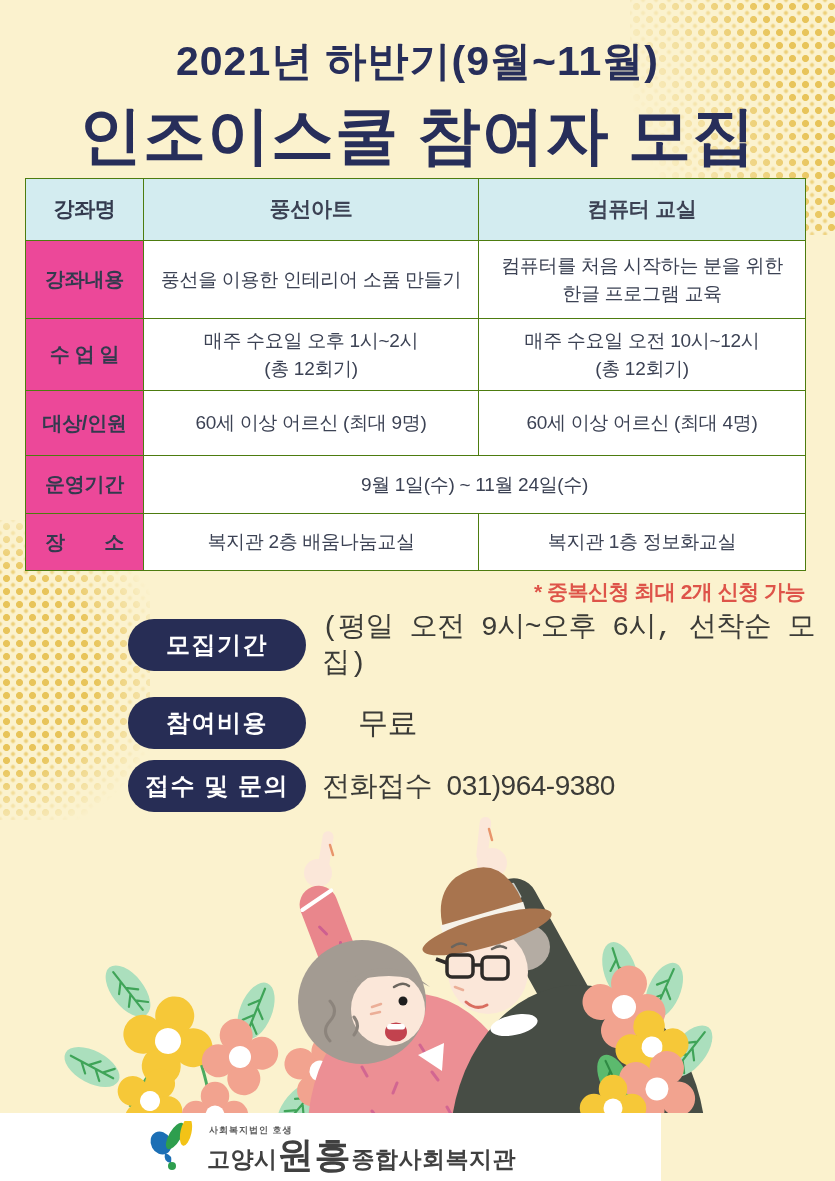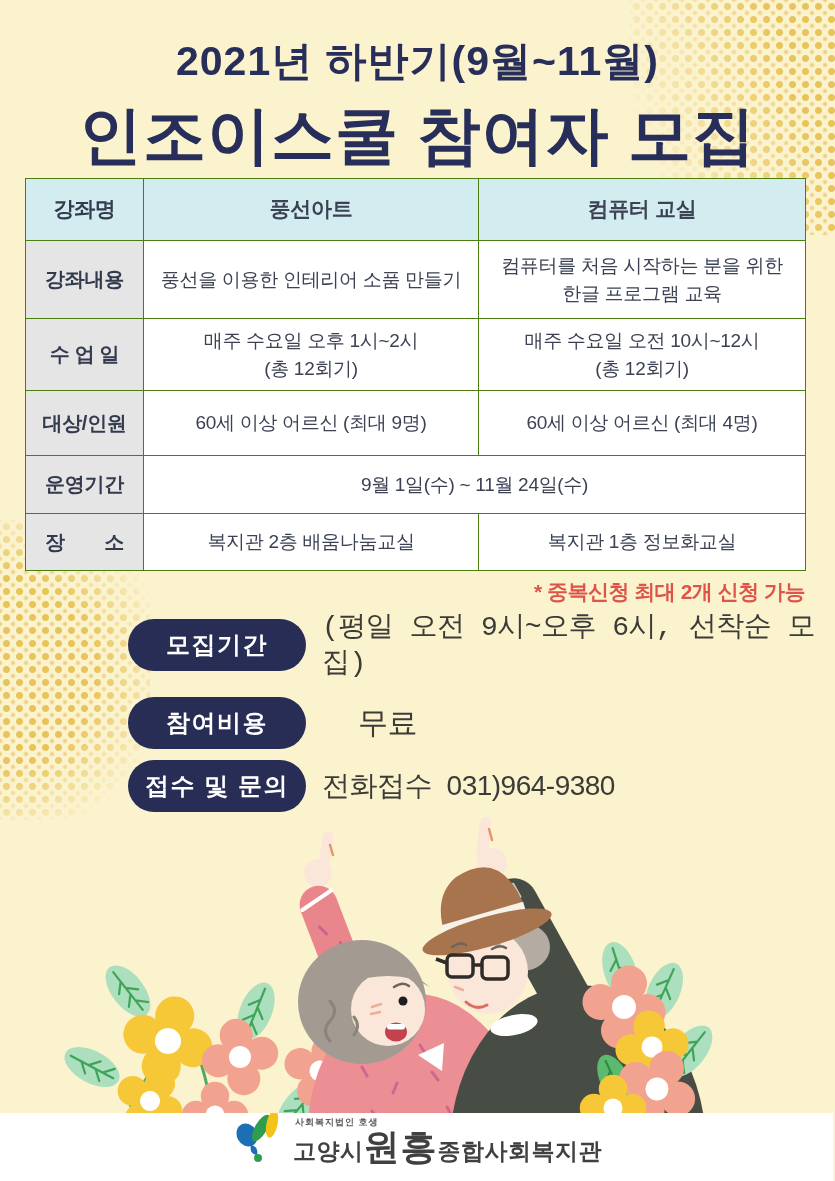--- a/index.html
+++ b/index.html
@@ -28,21 +28,21 @@
   .hdr-wrap{position:absolute;top:34px;left:0;width:835px;text-align:center;color:#272E5A;}
   .hdr-line1{font-size:41px;font-weight:900;letter-spacing:1px;}
   .hdr-line2{font-size:63px;font-weight:900;letter-spacing:1px;margin-top:4px;}
   
   .tbl{position:absolute;left:25px;top:178px;width:780px;border-collapse:collapse;table-layout:fixed;}
   .tbl td{
     border:1px solid #4d7c0f;text-align:center;vertical-align:middle;
     font-size:19px;color:#3C4254;white-space:pre-line;line-height:1.45;
     letter-spacing:-0.3px;background:#FFFFFF;padding:0 4px;
   }
-  .tbl td.lbl{background:#e5e5e5;font-weight:bold;font-size:20px;color:#333A4E;}
+  .tbl td.lbl{background:#ec4899;font-weight:bold;font-size:20px;color:#333A4E;}
   .tbl tr.hdr-row td{background:#D3ECF0;font-weight:bold;font-size:21px;}
   .tbl col.c-lbl{width:118px;}
   .tbl col.c-1{width:335px;}
   .tbl col.c-2{width:327px;}
   .tbl tr:nth-child(1){height:62px;}
   .tbl tr:nth-child(2){height:78px;}
   .tbl tr:nth-child(3){height:72px;}
   .tbl tr:nth-child(4){height:65px;}
   .tbl tr:nth-child(5){height:58px;}
   .tbl tr:nth-child(6){height:57px;}
@@ -59,22 +59,22 @@
   .sec .txt{margin-left:16px;color:#3B3B37;}
   .sec .t-big{font-size:28px;letter-spacing:-0.5px;line-height:1.2;}
   .sec .t-small{font-size:28px;letter-spacing:-0.5px;line-height:1.3;margin-top:2px;font-family:Liberation Mono, monospace;}
   .sec1{top:608px;}
   .sec2{top:697px;gap:36px;}
   .sec2 .t-big{font-size:30px;}
   .sec3{top:760px;}
   
   .illus{position:absolute;left:0;top:815px;width:835px;height:298px;display:block;}
   
-  .footer{position:absolute;left:0;top:1113px;width:833px;height:68px;background:#FFFFFF;
-    display:flex;align-items:flex-start;justify-content:center;}
+  .footer{position:absolute;left:0;top:1113px;width:661px;height:68px;background:#FFFFFF;
+    display:flex;align-items:center;justify-content:center;}
   .logo-row{display:flex;align-items:flex-end;}
   .logo-mark{width:56px;height:52px;margin-right:6px;flex:0 0 auto;}
   .logo-text{display:flex;flex-direction:column;}
   .logo-small{font-size:9px;color:#5A5A5A;font-weight:bold;letter-spacing:1px;margin-left:2px;}
   .logo-main{display:flex;align-items:baseline;color:#404040;font-weight:700;line-height:1;}
   .logo-main .p1,.logo-main .p3{font-size:23px;letter-spacing:0.5px;}
   .logo-main .p2{font-size:36px;letter-spacing:1px;}
 </style>
 </head>
 <body>

